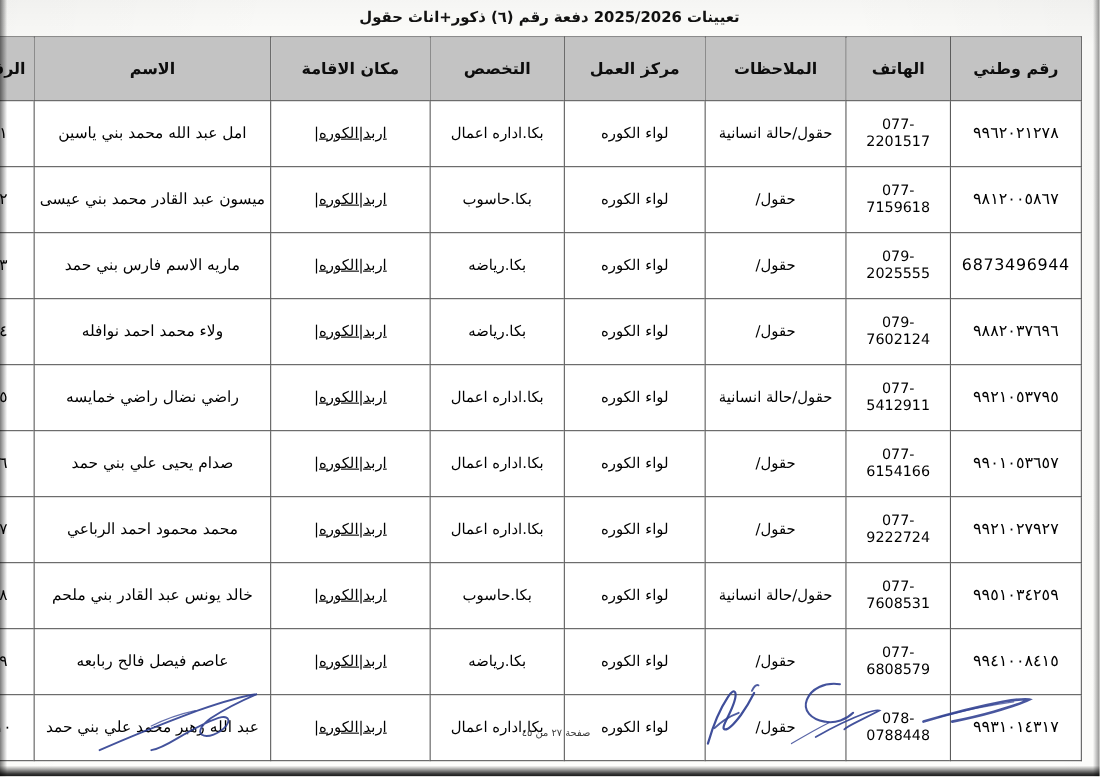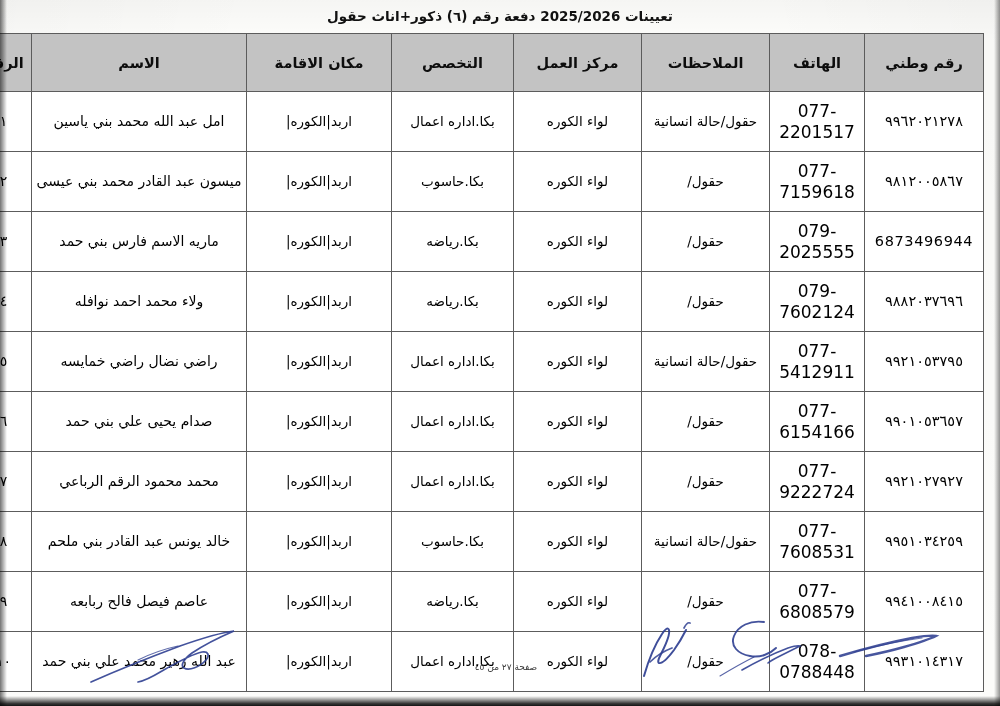--- a/index.html
+++ b/index.html
@@ -123,26 +123,27 @@
     padding-left: 6px;
     padding-right: 6px;
   }
   td.c-nid-cell {
     font-size: 14.5px;
     letter-spacing: 0.6px;
   }
   td.c-phone-cell {
     font-family: "DejaVu Sans", "Liberation Sans", sans-serif;
     direction: ltr;
-    font-size: 17px;
+    font-size: 13px;
     line-height: 1.22;
     white-space: pre-line;
   }
   td.c-res-cell {
     font-size: 13.5px;
+    text-decoration: underline;
   }
 
   
   .footer-pageno {
     position: absolute;
     left: 12px;
     right: 0;
     top: 662px;
     text-align: center;
     font-size: 9px;
@@ -261,21 +262,21 @@
             <td class="cell c-idx">٦</td>
           </tr>
           <tr>
             <td class="cell c-nid-cell">٩٩٢١٠٢٧٩٢٧</td>
             <td class="cell c-phone-cell">077-
 9222724</td>
             <td class="cell ">حقول/</td>
             <td class="cell ">لواء الكوره</td>
             <td class="cell ">بكا.اداره اعمال</td>
             <td class="cell c-res-cell">اربد|الكوره|</td>
-            <td class="cell c-name-cell">محمد محمود الرقم الرباعي</td>
+            <td class="cell c-name-cell">محمد محمود احمد الرباعي</td>
             <td class="cell c-idx">٧</td>
           </tr>
           <tr>
             <td class="cell c-nid-cell">٩٩٥١٠٣٤٢٥٩</td>
             <td class="cell c-phone-cell">077-
 7608531</td>
             <td class="cell ">حقول/حالة انسانية</td>
             <td class="cell ">لواء الكوره</td>
             <td class="cell ">بكا.حاسوب</td>
             <td class="cell c-res-cell">اربد|الكوره|</td>

